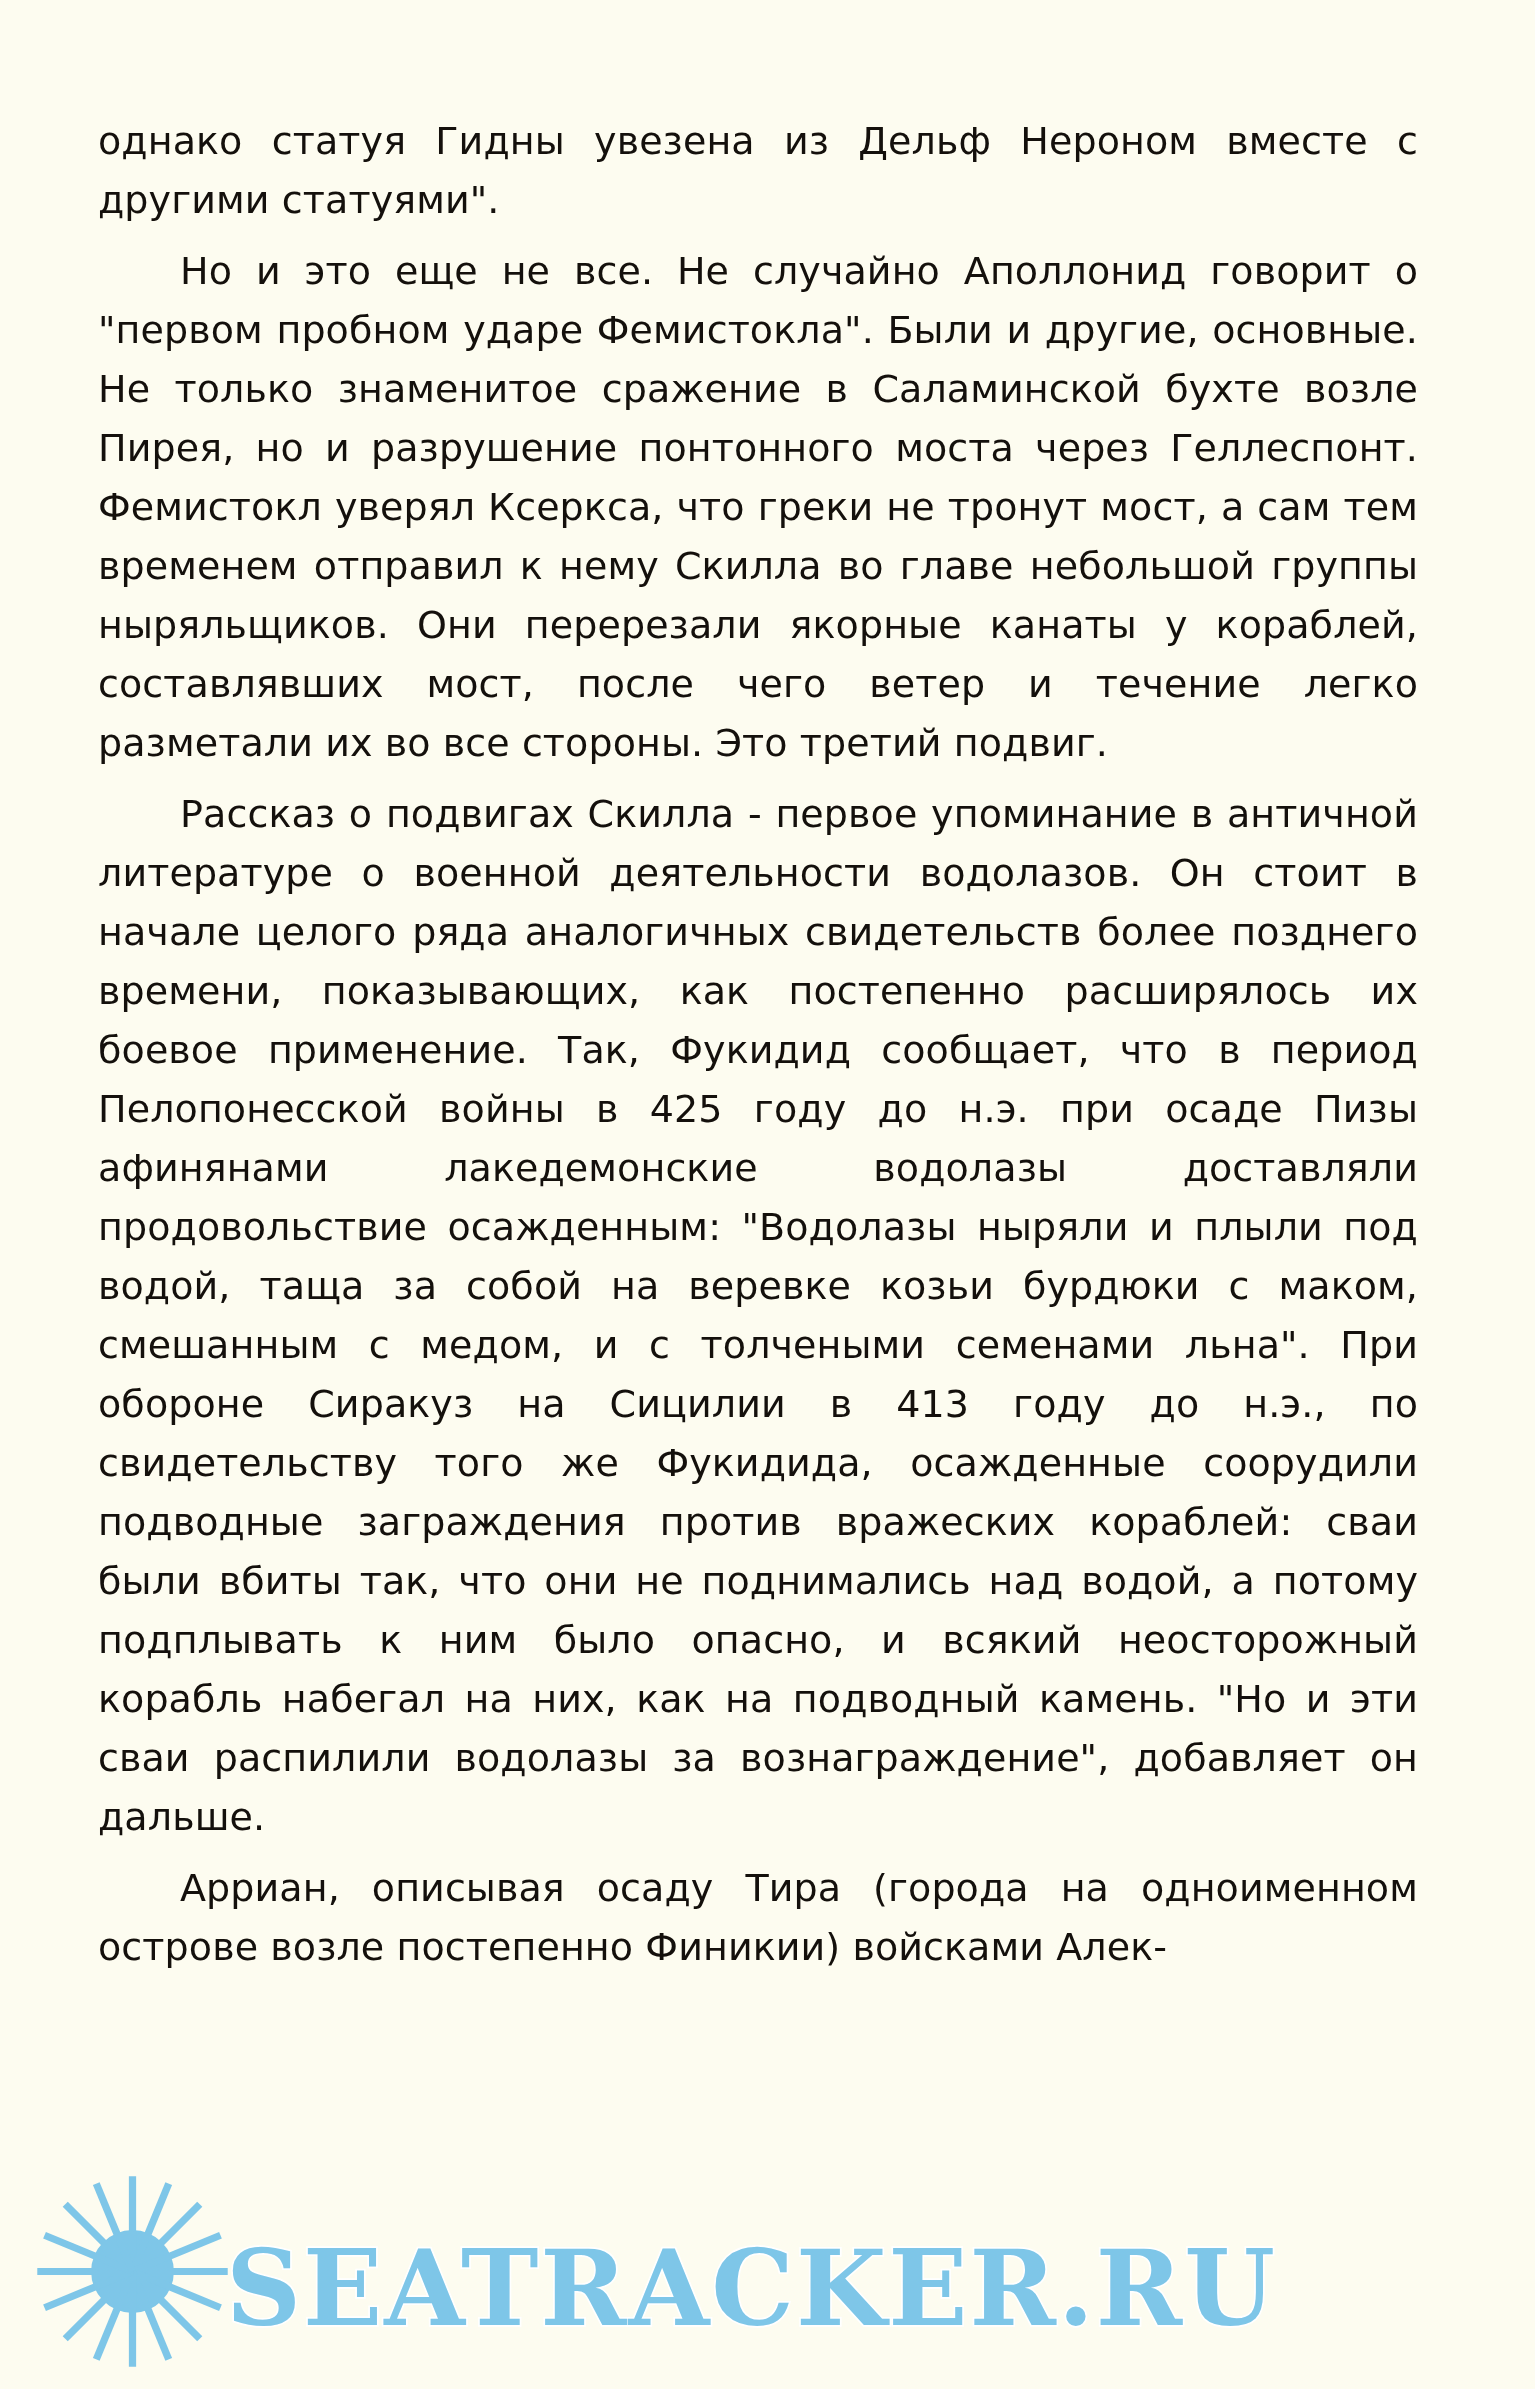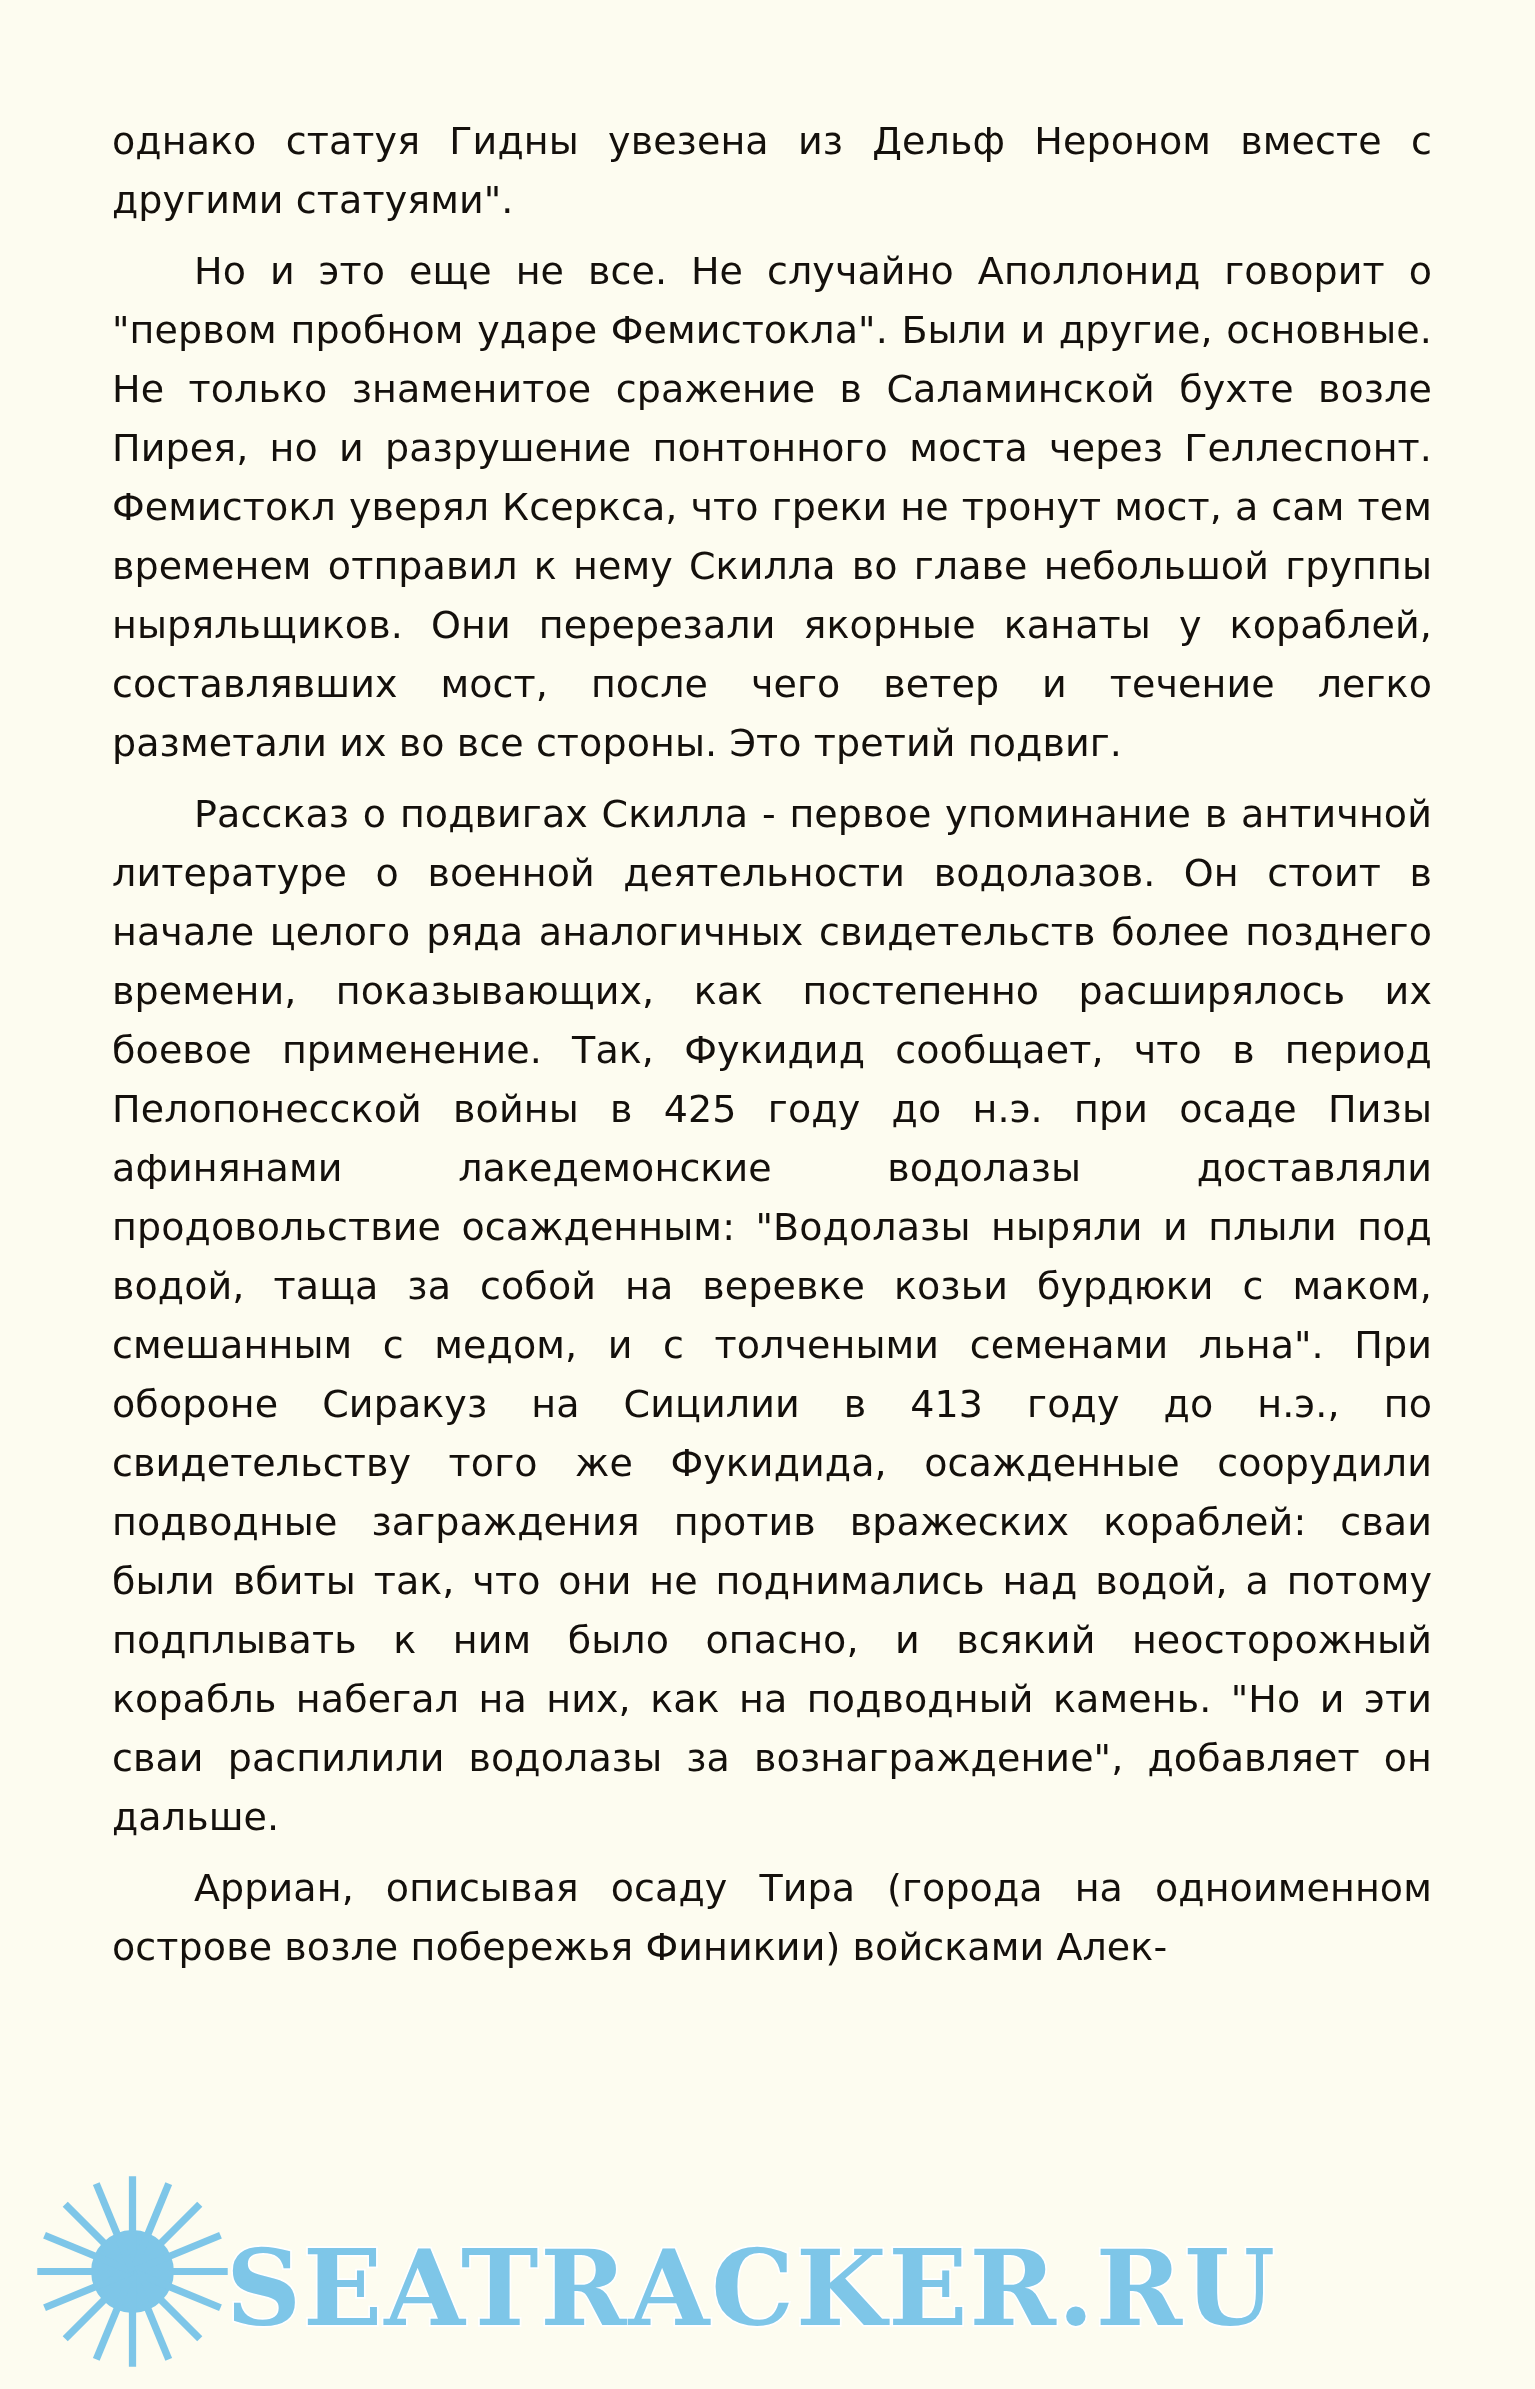--- a/index.html
+++ b/index.html
@@ -14,21 +14,21 @@
     font-family: "DejaVu Sans", sans-serif;
     overflow: hidden;
   }
   .page {
     position: absolute;
     inset: 0;
     background: #fdfcf0;
   }
   .text-column {
     position: absolute;
-    left: 112px;
+    left: 98px;
     top: 112px;
     width: 1320px;
   }
   p {
     margin: 0 0 0 0;
     font-size: 38px;
     line-height: 59px;
     color: #14100c;
     text-align: justify;
     text-justify: inter-word;
@@ -75,21 +75,21 @@
 </style>
 </head>
 <body>
 
 <div class="page">
 
   <div class="text-column">
     <p class="">однако статуя Гидны увезена из Дельф Нероном вместе с другими статуями".</p>
     <p class="indent">Но и это еще не все. Не случайно Аполлонид говорит о "первом пробном ударе Фемистокла". Были и другие, основные. Не только знаменитое сражение в Саламинской бухте возле Пирея, но и разрушение понтонного моста через Геллеспонт. Фемистокл уверял Ксеркса, что греки не тронут мост, а сам тем временем отправил к нему Скилла во главе небольшой группы ныряльщиков. Они перерезали якорные канаты у кораблей, составлявших мост, после чего ветер и течение легко разметали их во все стороны. Это третий подвиг.</p>
     <p class="indent">Рассказ о подвигах Скилла - первое упоминание в античной литературе о военной деятельности водолазов. Он стоит в начале целого ряда аналогичных свидетельств более позднего времени, показывающих, как постепенно расширялось их боевое применение. Так, Фукидид сообщает, что в период Пелопонесской войны в 425 году до н.э. при осаде Пизы афинянами лакедемонские водолазы доставляли продовольствие осажденным: "Водолазы ныряли и плыли под водой, таща за собой на веревке козьи бурдюки с маком, смешанным с медом, и с толчеными семенами льна". При обороне Сиракуз на Сицилии в 413 году до н.э., по свидетельству того же Фукидида, осажденные соорудили подводные заграждения против вражеских кораблей: сваи были вбиты так, что они не поднимались над водой, а потому подплывать к ним было опасно, и всякий неосторожный корабль набегал на них, как на подводный камень. "Но и эти сваи распилили водолазы за вознаграждение", добавляет он дальше.</p>
-    <p class="indent">Арриан, описывая осаду Тира (города на одноименном острове возле побережья Финикии) войсками Алек-</p>
+    <p class="indent">Арриан, описывая осаду Тира (города на одноименном острове возле постепенно Финикии) войсками Алек-</p>
   </div>
 
   <div class="watermark">
     <svg class="wm-sun" viewBox="0 0 200 200" xmlns="http://www.w3.org/2000/svg">
       <g fill="#7ec6e8">
         <circle cx="100" cy="100" r="40"></circle>
         <g stroke="#7ec6e8" stroke-width="7" stroke-linecap="butt">
           <line x1="100" y1="100" x2="100" y2="8"></line>
           <line x1="100" y1="100" x2="135" y2="15"></line>
           <line x1="100" y1="100" x2="165" y2="35"></line>

